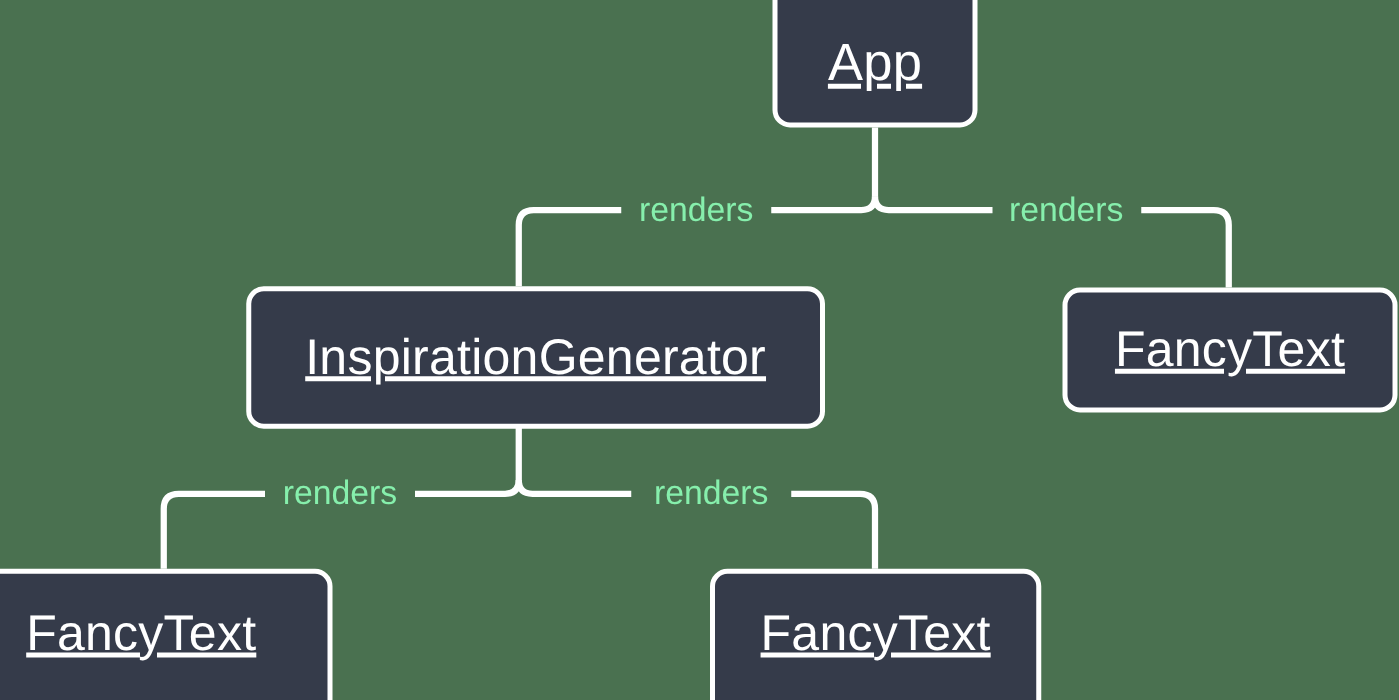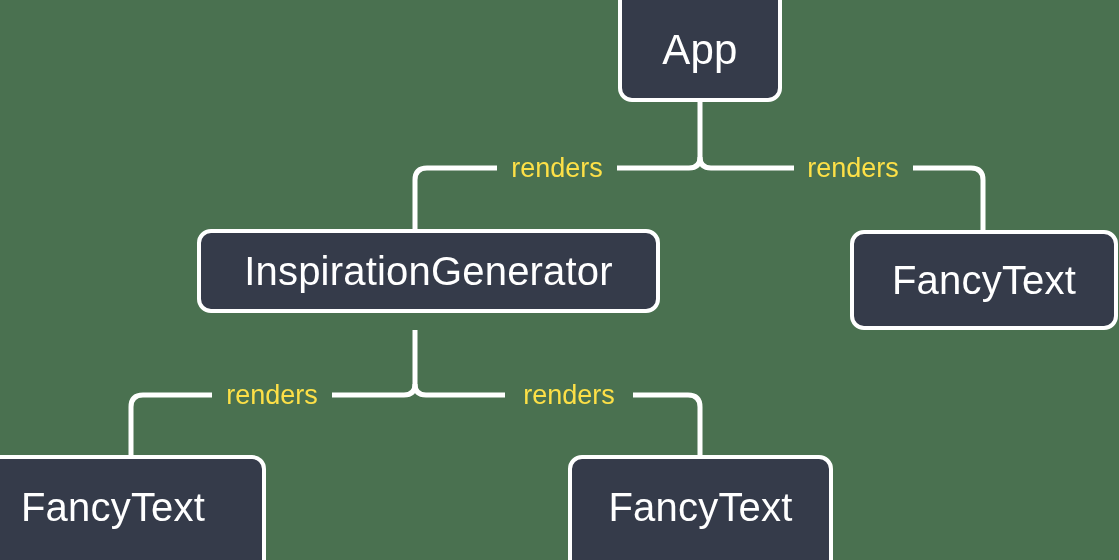--- a/index.html
+++ b/index.html
@@ -37,34 +37,35 @@
     align-items: center;
     justify-content: center;
     font-family: "Liberation Sans", sans-serif;
     font-weight: 400;
     letter-spacing: 0.2px;
     white-space: nowrap;
   }
   .node-label {
     display: block;
     line-height: 1;
+    text-decoration: underline;
   }
   #node-app {
     left: 618px;
     top: -14px;
     width: 164px;
     height: 116px;
     font-size: 42px;
     padding-top: 12px;
   }
   #node-inspiration-generator {
     left: 197px;
     top: 229px;
     width: 463px;
-    height: 84px;
+    height: 114px;
     font-size: 40px;
   }
   #node-fancytext-right {
     left: 850px;
     top: 230px;
     width: 268px;
     height: 100px;
     font-size: 40px;
   }
   #node-fancytext-bottom {
@@ -79,21 +80,21 @@
   #node-copyright {
     left: 568px;
     top: 455px;
     width: 265px;
     height: 119px;
     font-size: 40px;
     padding-bottom: 16px;
   }
   .edge-label {
     position: absolute;
-    color: #fde047;
+    color: #86efac;
     font-family: "Liberation Sans", sans-serif;
     font-size: 27px;
     line-height: 1;
     white-space: nowrap;
     transform: translate(-50%, -50%);
   }
   #edge-label-app-ig   { left: 557px; top: 168px; }
   #edge-label-app-ft   { left: 853px; top: 168px; }
   #edge-label-ig-ft    { left: 272px; top: 395px; }
   #edge-label-ig-cr    { left: 569px; top: 395px; }

